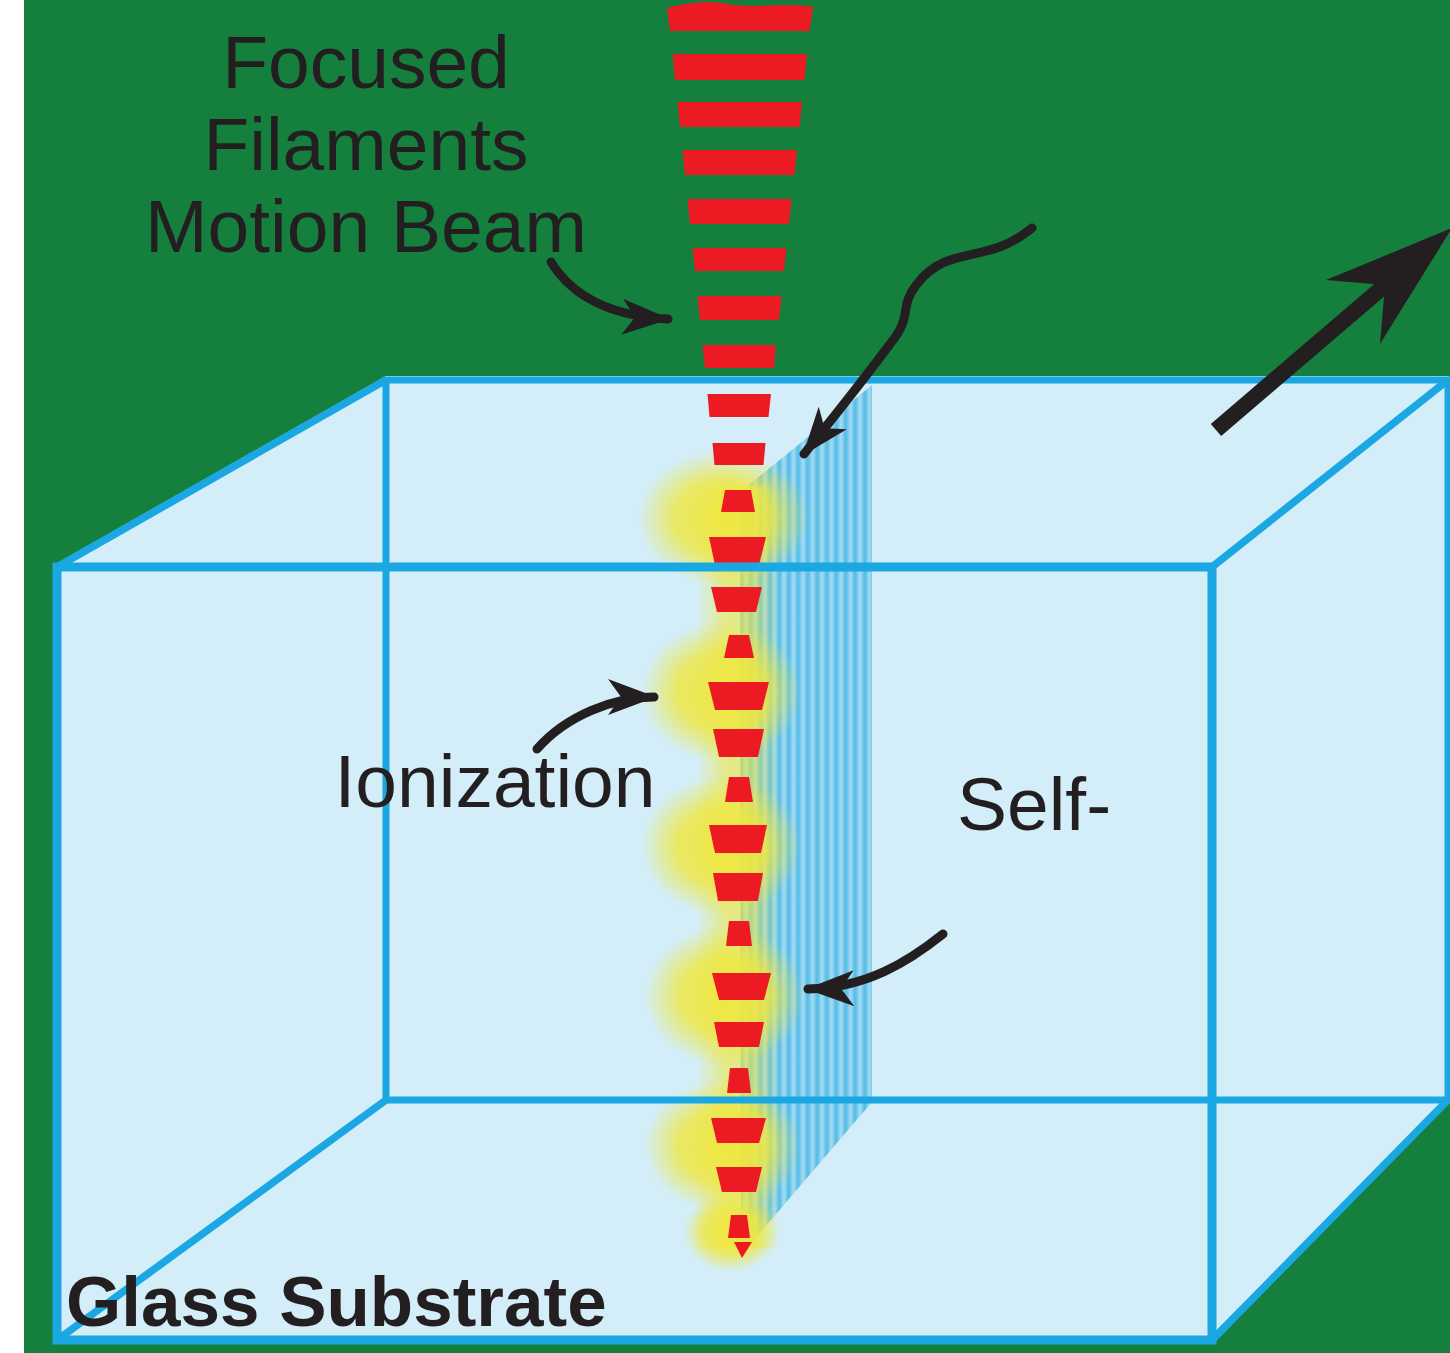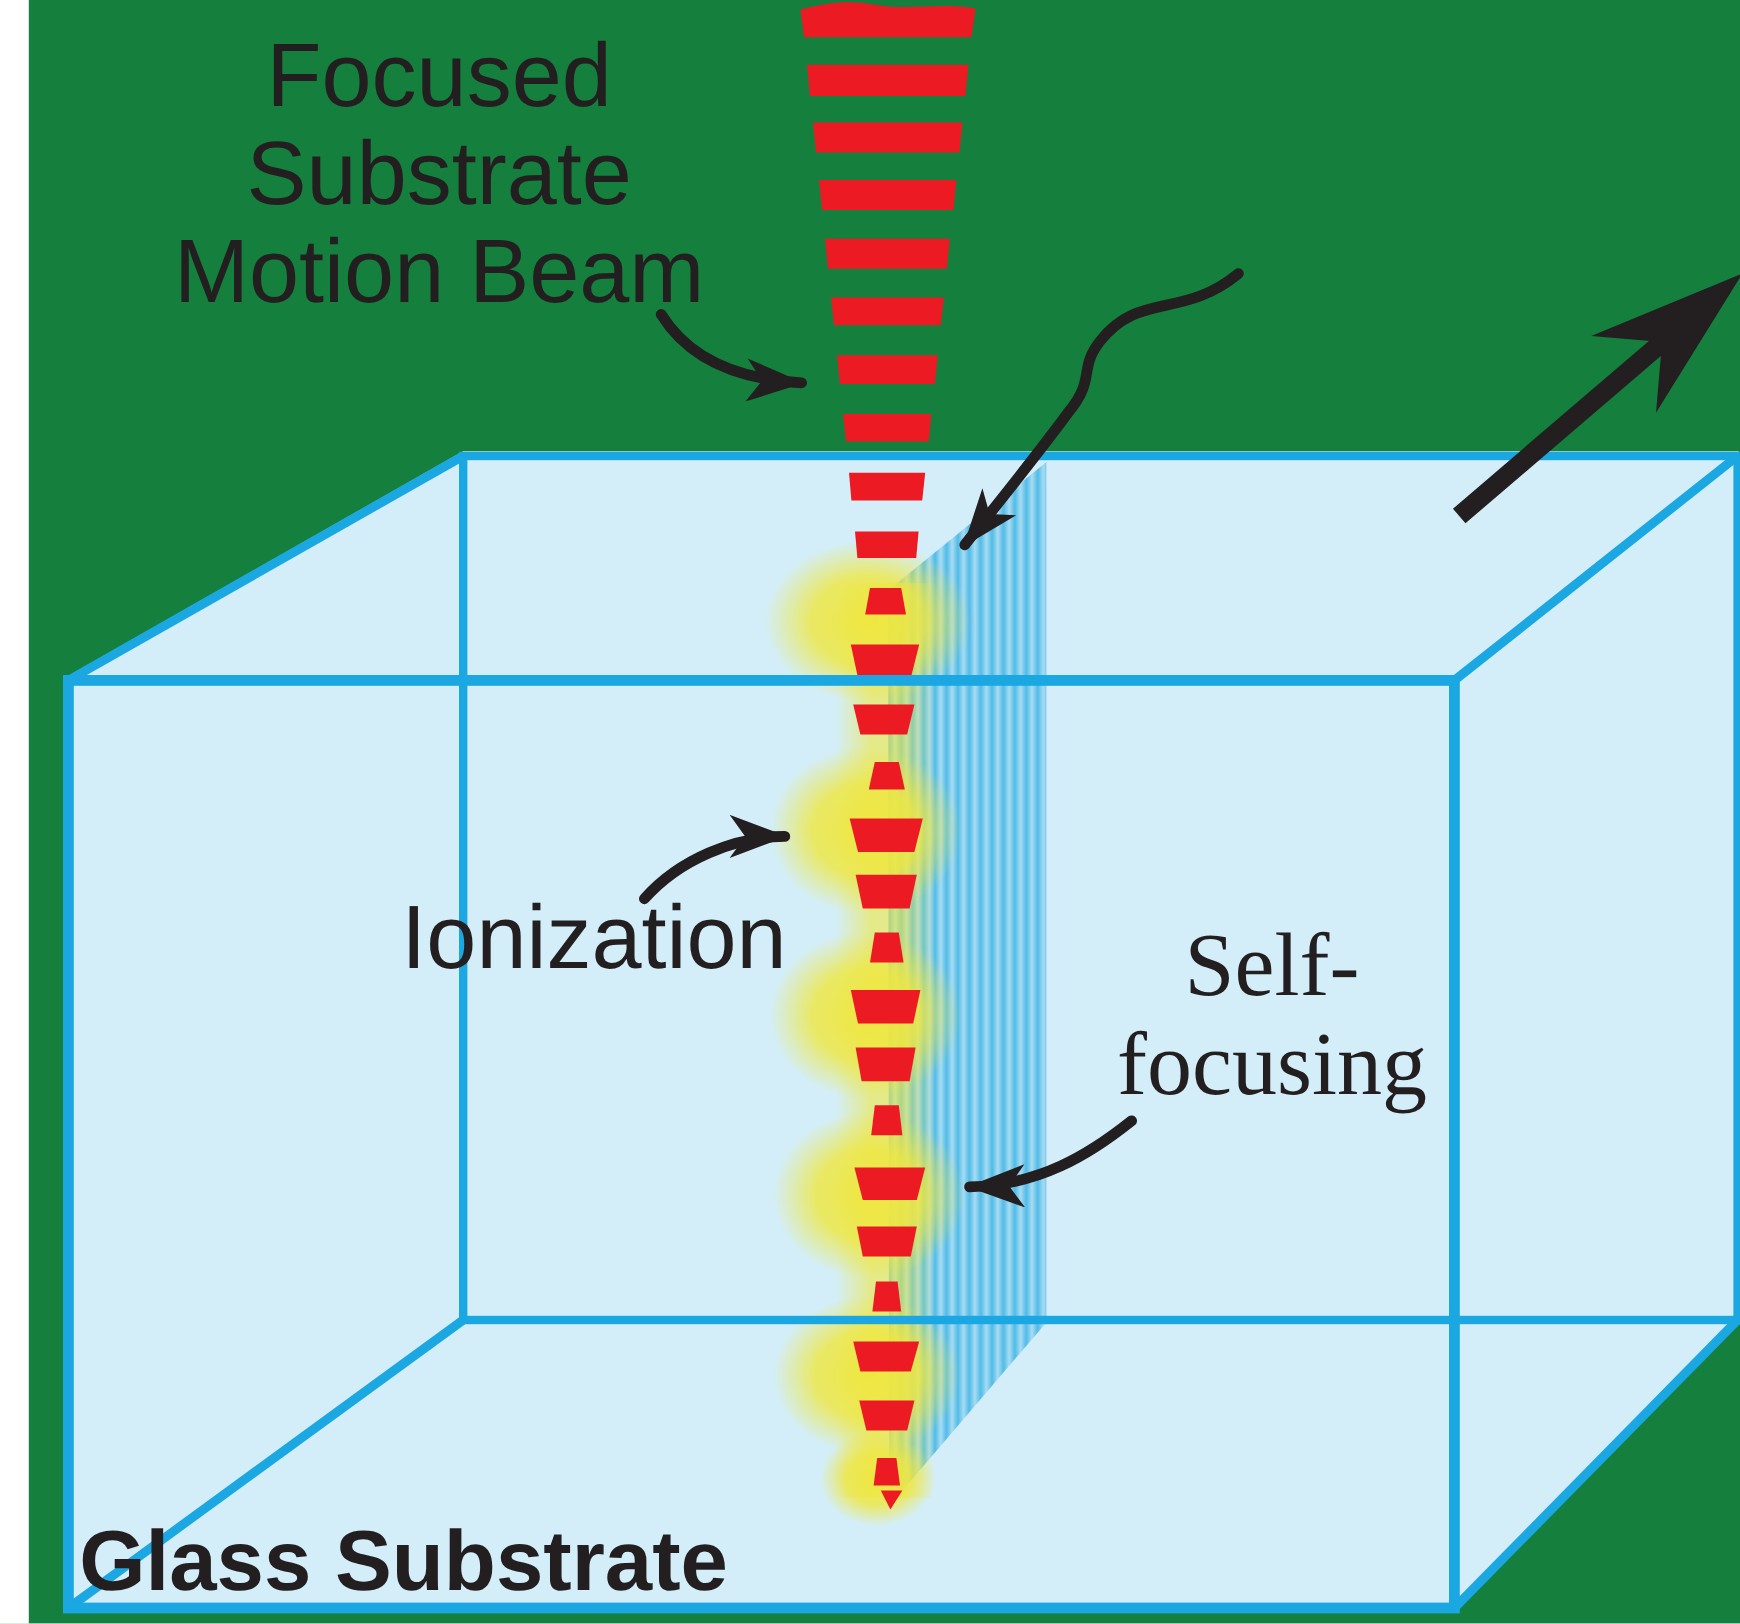--- a/index.html
+++ b/index.html
@@ -7,21 +7,21 @@
          font-family:"Liberation Sans", sans-serif;margin-left:24px;}
   .stage svg{position:absolute;left:0;top:0;width:1450px;height:1353px;display:block;}
   .lbl{position:absolute;color:var(--ink);text-align:center;white-space:nowrap;
        font-size:75px;line-height:82px;z-index:5;}
   .lbl div{white-space:nowrap;}
   .lbl.centered{transform:translateX(-50%);}
   #laser-label{left:342px;top:21px;}
   #curtain-label{left:1012px;top:66px;}
   #part-label{left:1327px;top:74px;line-height:79px;}
   #ionization-label{left:471px;top:740px;text-align:center;}
-  #self-label{left:1036px;top:763px;line-height:83px;font-family:Liberation Serif, serif;}
+  #self-label{left:1010px;top:763px;line-height:83px;}
   #substrate-label{left:42px;top:1257px;transform:none;text-align:left;
       font-weight:bold;font-size:71px;line-height:90px;}
 </style>
 </head>
 <body>
 
 <div class="stage">
 
 <svg viewBox="0 0 1450 1353">
   <defs>
@@ -113,34 +113,33 @@
     <path d="M 919,934 C 884,962 842,988 784,989" marker-end="url(#barb)"></path>
     <g>
       <line x1="1192" y1="430" x2="1366" y2="281" stroke-width="16" stroke-linecap="butt"></line>
       <polygon points="1428,228 1356,344 1361,285 1302,280" fill="#231F20" style="fill:var(--ink)" stroke="none"></polygon>
     </g>
   </g>
 </svg>
 
 <div class="lbl centered" id="laser-label">
   <div>Focused</div>
-  <div>Substrate</div>
+  <div>Filaments</div>
   <div>Motion Beam</div>
 </div>
 
 <div class="lbl centered" id="curtain-label">
 </div>
 
 
 <div class="lbl centered" id="ionization-label">
   <div>Ionization</div>
 </div>
 
 <div class="lbl centered" id="self-label">
   <div>Self-</div>
-  <div>focusing</div>
 </div>
 
 <div class="lbl" id="substrate-label">
   <div>Glass Substrate</div>
 </div>
 
 </div>
 
 </body></html>

